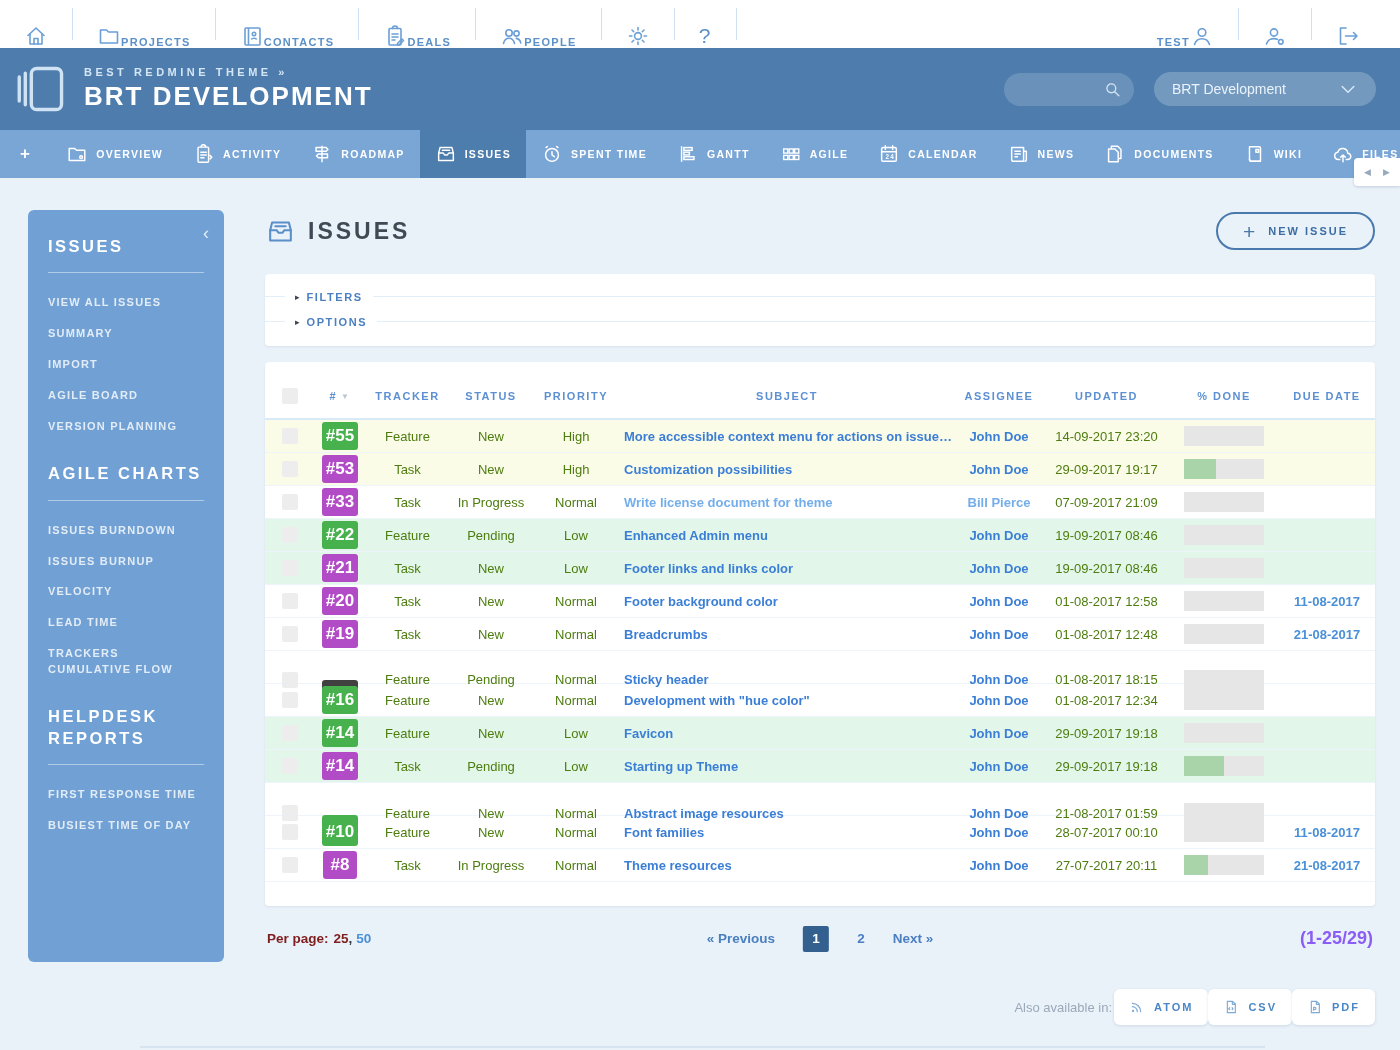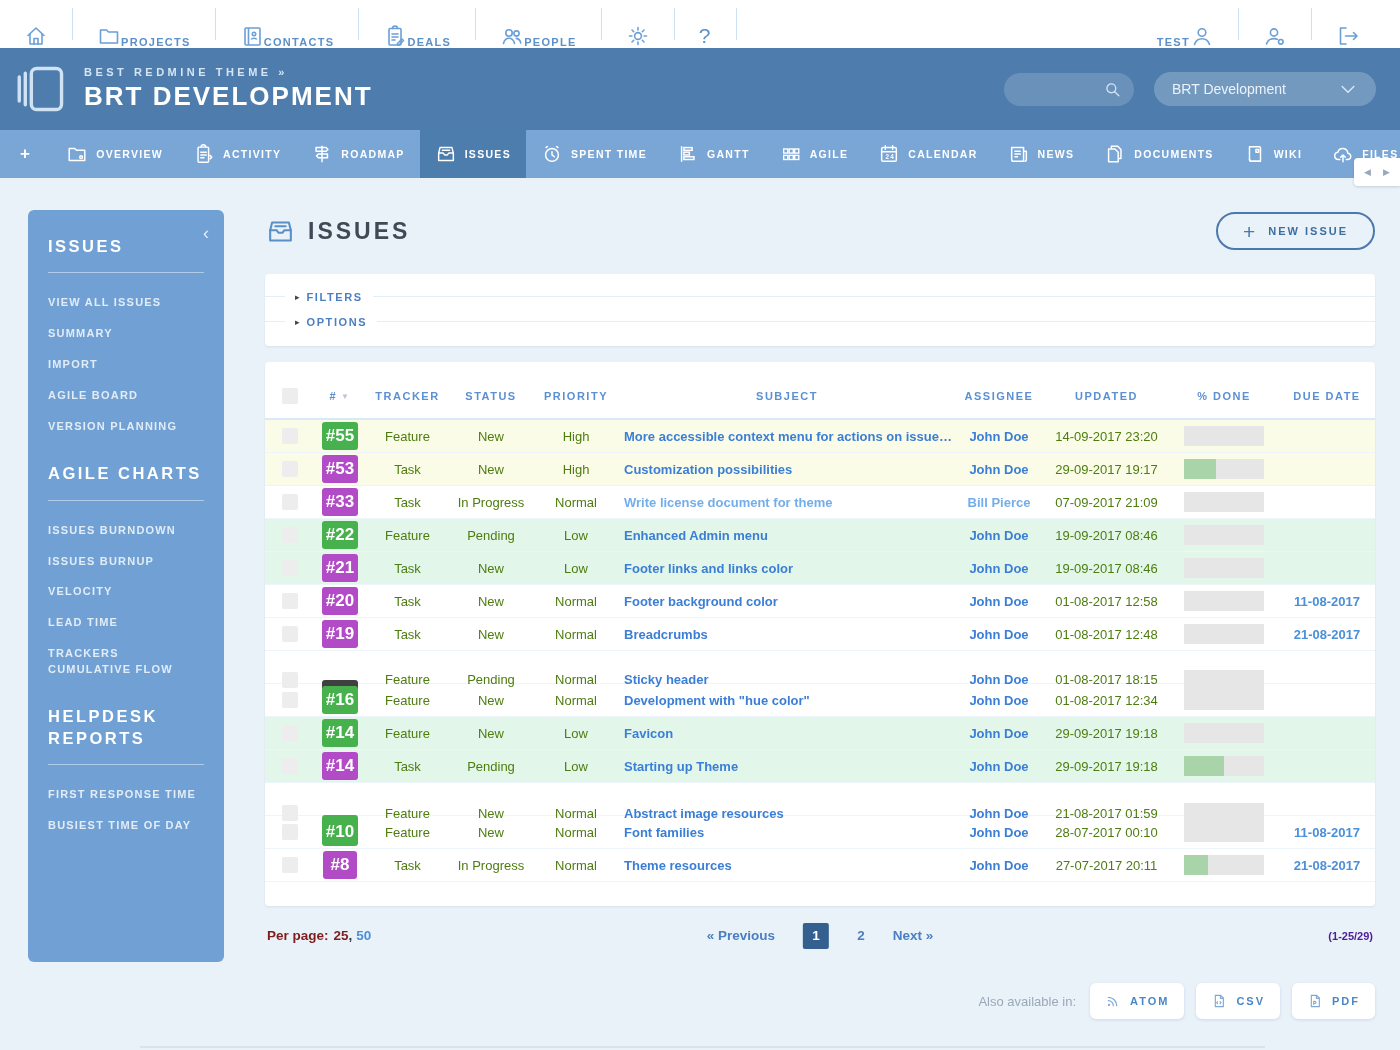--- a/index.html
+++ b/index.html
@@ -106,23 +106,23 @@
   .per-page { font-size:13.5px; }
   .pp-label, .pp-current { color:#7f1d1d; font-weight:bold; }
   .pp-current { margin-left:5px; cursor:pointer; }
   .pp-current::after { content:","; font-weight:bold; color:#2d3640; }
   .pp-alt { color:#4a90d9; font-weight:600; margin-left:4px; }
   .pages { position:absolute; left:50%; transform:translateX(-50%); display:flex; align-items:center; gap:28px; }
   .pg-link { color:#4a7fc1; font-weight:600; font-size:13.5px; }
   .page-num { color:#4a7fc1; font-weight:600; font-size:13.5px; cursor:pointer; }
   .page-num.current { width:26px; height:26px; background:var(--page-active-bg,#33608f); color:#fff; border-radius:2px;
                       display:flex; align-items:center; justify-content:center; font-weight:bold; }
-  .range { margin-left:auto; color:#4c1d95; font-weight:bold; font-size:11px; }
-
-  .export-row { display:flex; align-items:center; justify-content:flex-end; gap:12px; margin-top:40px; }
+  .range { margin-left:auto; color:#8b5cf6; font-weight:bold; font-size:18px; }
+
+  .export-row { display:flex; align-items:center; justify-content:flex-end; margin-top:40px; }
   .also { color:#9aa9b8; font-size:13px; margin-right:2px; }
   .export-btn { display:flex; align-items:center; gap:9px; background:#fff; border-radius:6px; padding:10px 15px;
                 color:#4a86c8; font-size:11px; font-weight:bold; letter-spacing:2px;
                 box-shadow:0 1px 3px rgba(90,120,150,.18); }
   .export-btn svg { width:16px; height:16px; color:#7fa9d6; }
 
   .page-footer { position:absolute; bottom:2px; left:140px; width:1125px; border-top:2px solid #d7e3ee; }
 </style>
 </head>
 <body>

